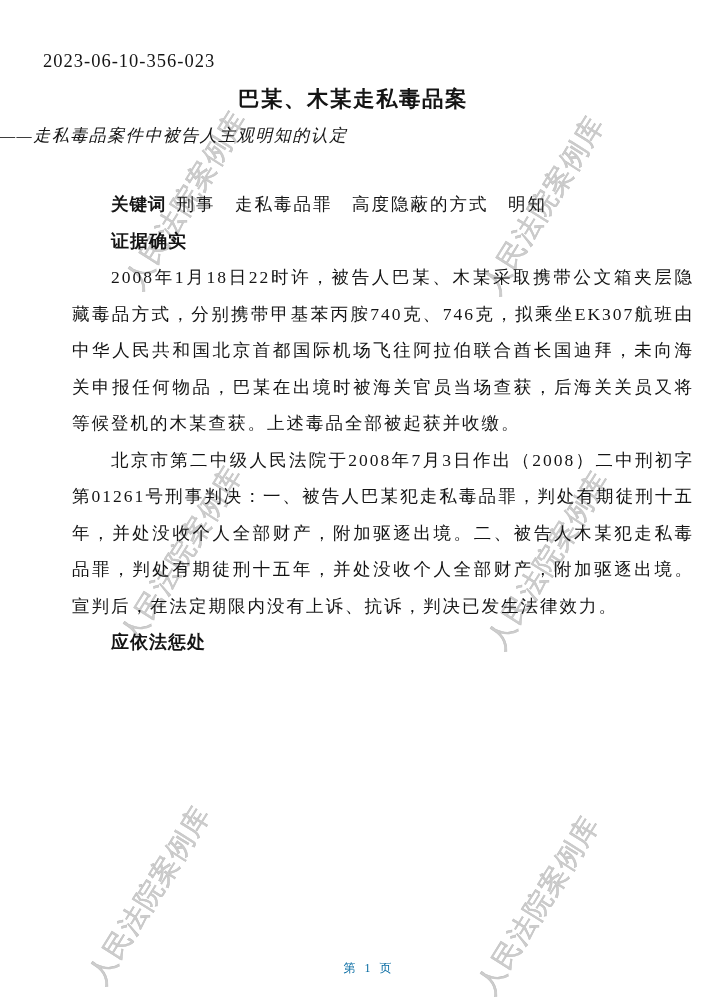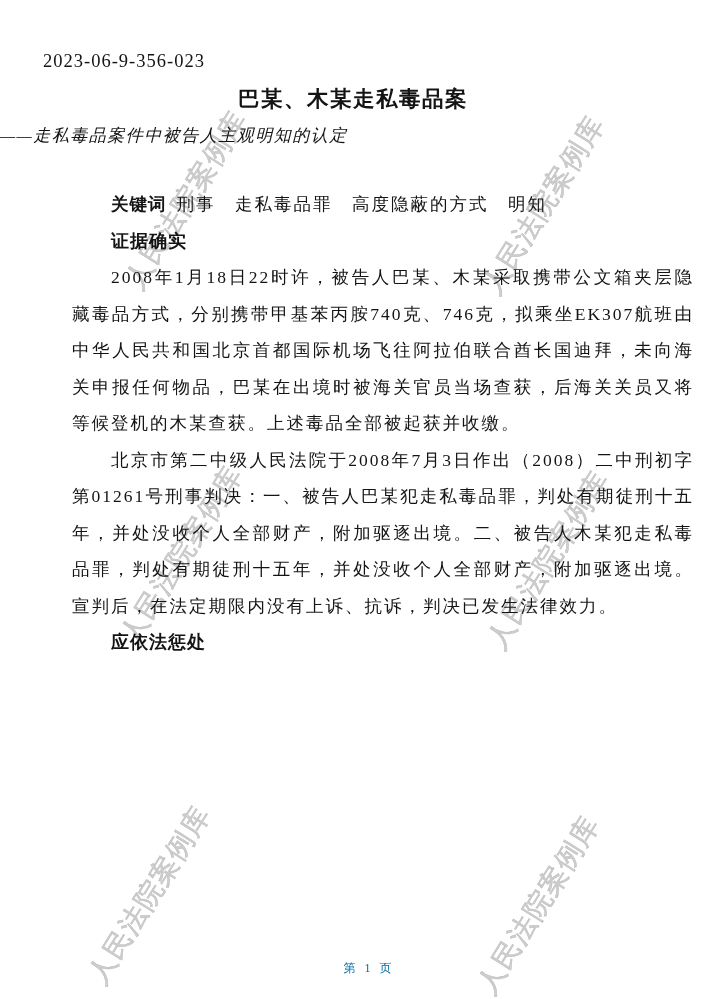--- a/index.html
+++ b/index.html
@@ -122,21 +122,21 @@
 
 <div class="page">
 
   <span class="watermark w1" style="color: rgb(205, 205, 205);">人民法院案例库</span>
   <span class="watermark w2" style="color: rgb(205, 205, 205);">人民法院案例库</span>
   <span class="watermark w3" style="color: rgb(205, 205, 205);">人民法院案例库</span>
   <span class="watermark w4" style="color: rgb(205, 205, 205);">人民法院案例库</span>
   <span class="watermark w5" style="color: rgb(205, 205, 205);">人民法院案例库</span>
   <span class="watermark w6" style="color: rgb(205, 205, 205);">人民法院案例库</span>
 
-  <div class="doc-number">2023-06-9-356-023</div>
+  <div class="doc-number">2023-06-10-356-023</div>
 
   <h1 class="title">巴某、木某走私毒品案</h1>
 
   <div class="subtitle">——走私毒品案件中被告人主观明知的认定</div>
 
   <div class="content">
 
     <div class="kw-line"><span class="kw-label">关键词</span><span>刑事　走私毒品罪　高度隐蔽的方式　明知</span></div>
 
     <div class="heading">证据确实</div>

